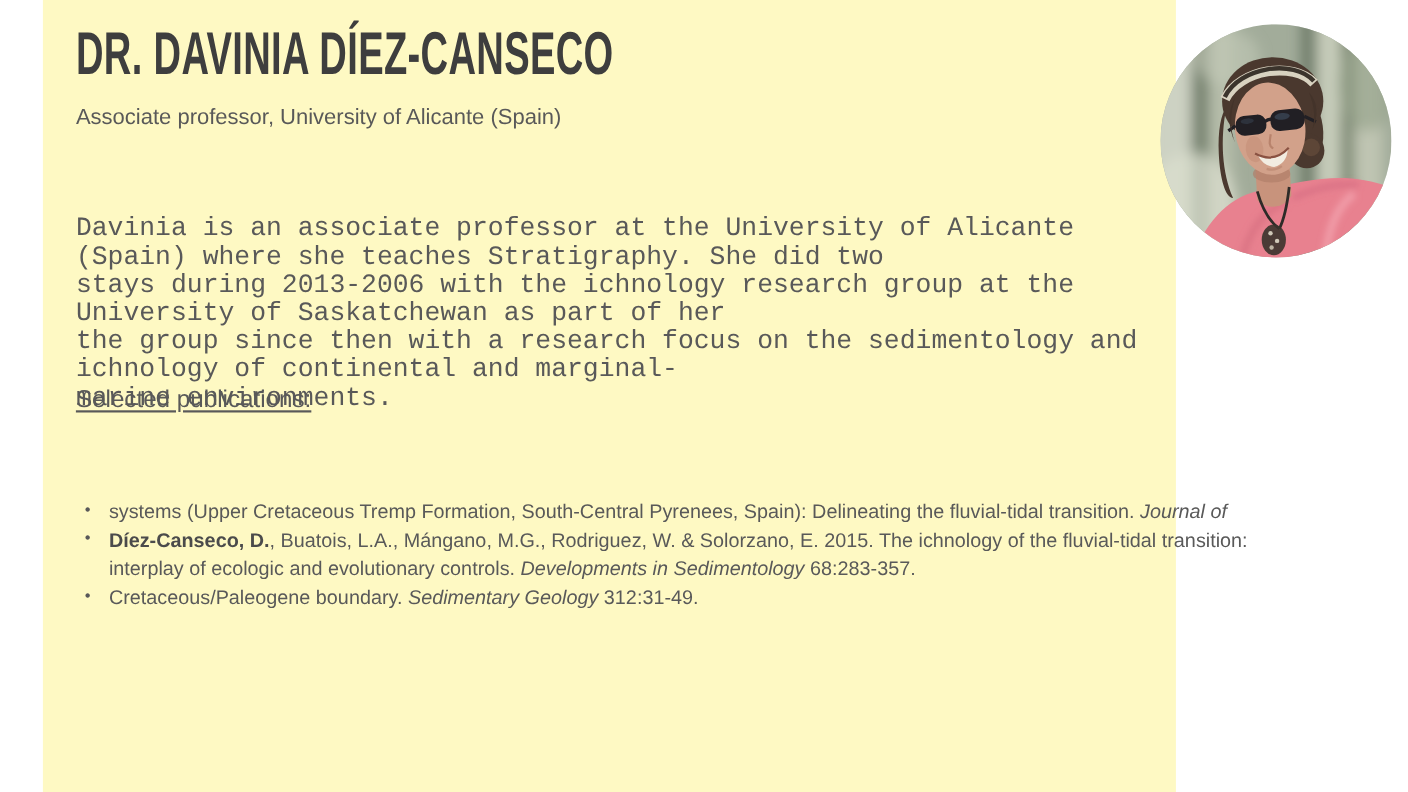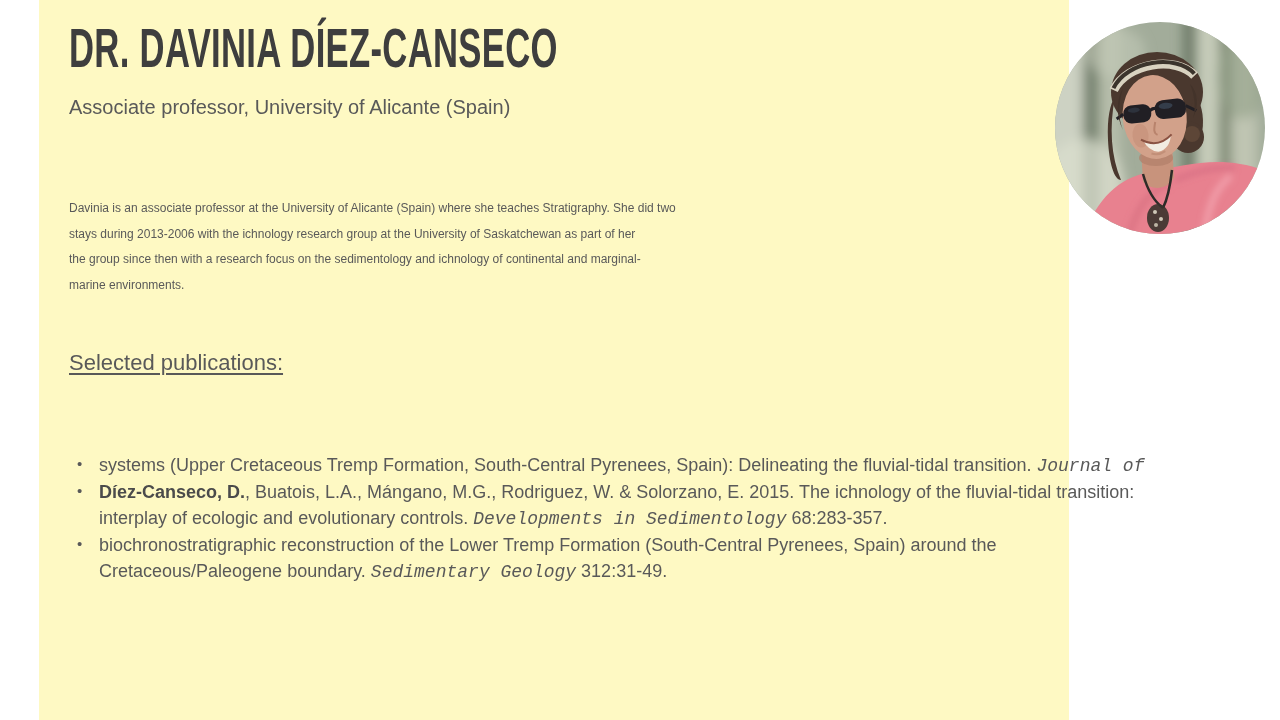--- a/index.html
+++ b/index.html
@@ -19,40 +19,41 @@
     transform:scaleX(0.63); transform-origin:0 0;
   }
   .subtitle {
     position:absolute; left:30px; top:96px;
     font-size:20px; color:#595959;
     white-space:nowrap;
   }
 
   .bio {
     position:absolute; left:30px; top:196px;
-    width:1000px; font-size:12px; line-height:25.6px;
+    width:1000px; font-size:24px; line-height:25.6px;
     color:#595959;
+    font-family:Liberation Mono, monospace;
   }
 
   .pub-heading {
     position:absolute; left:30px; top:350px;
     font-size:22px; color:#595959;
     text-decoration:underline; text-underline-offset:3px;
   }
 
   .pubs {
     position:absolute; left:30px; top:452px;
     width:1175px; margin:0; padding:0; list-style:none;
     font-size:18px; line-height:26px; color:#595959;
   }
   .pub-item { position:relative; padding-left:30px; }
   .bullet { position:absolute; left:8px; top:-1px; font-size:15px; color:#595959; }
   .pub-line { white-space:nowrap; }
   .b { font-weight:bold; color:#4b4b4b; }
-  .i { font-style:italic;font-family:Liberation Mono, monospace; }
+  .i { font-style:italic; }
 
   .photo-wrap { position:absolute; left:1016px; top:22px; width:210px; height:212px; }
 </style>
 </head>
 <body>
 
 <div class="slide">
 
   <div class="title">DR. DAVINIA DÍEZ-CANSECO</div>
   <div class="subtitle">Associate professor, University of Alicante (Spain)</div>
@@ -169,18 +170,17 @@
         <span class="bullet">•</span>
         <div class="pub-line"><span>systems (Upper Cretaceous Tremp Formation, South-Central Pyrenees, Spain): Delineating the fluvial-tidal transition. </span><span class="i">Journal of</span></div>
       </li>
       <li class="pub-item">
         <span class="bullet">•</span>
         <div class="pub-line"><span class="b">Díez-Canseco, D.</span><span>, Buatois, L.A., Mángano, M.G., Rodriguez, W. &amp; Solorzano, E. 2015. The ichnology of the fluvial-tidal transition:</span></div>
         <div class="pub-line"><span>interplay of ecologic and evolutionary controls. </span><span class="i">Developments in Sedimentology</span><span> 68:283-357.</span></div>
       </li>
       <li class="pub-item">
         <span class="bullet">•</span>
-        <div class="pub-line"><span>biochronostratigraphic reconstruction of the Lower Tremp Formation (South-Central Pyrenees, Spain) around the</span></div>
         <div class="pub-line"><span>Cretaceous/Paleogene boundary. </span><span class="i">Sedimentary Geology</span><span> 312:31-49.</span></div>
       </li>
     </ul>
 
 </div>
 
 </body></html>

